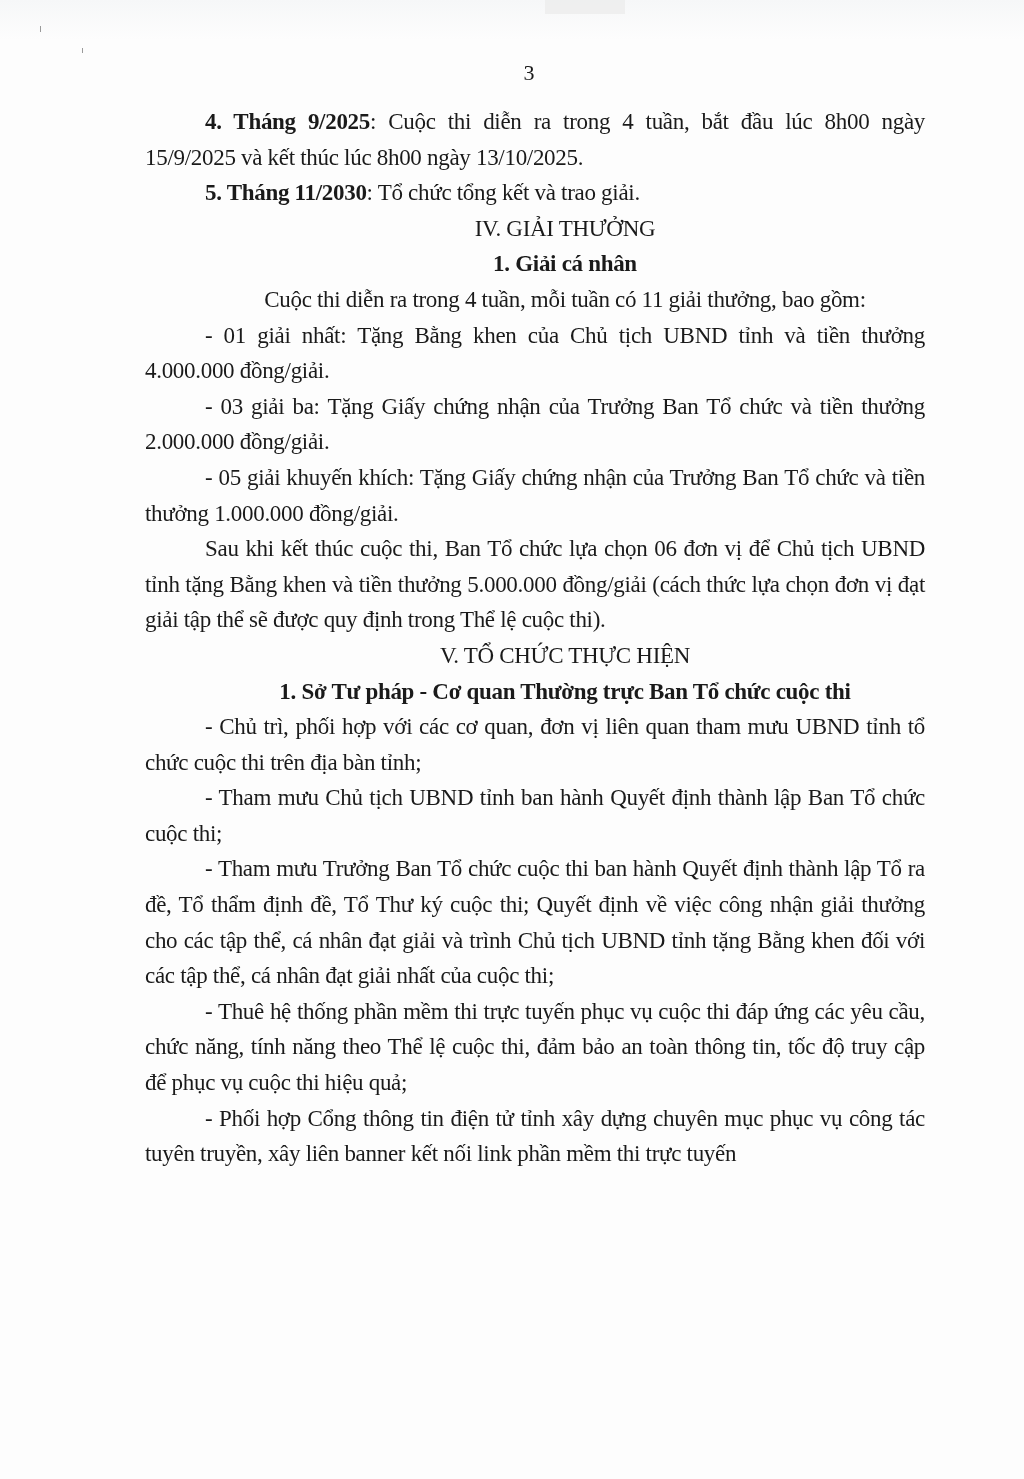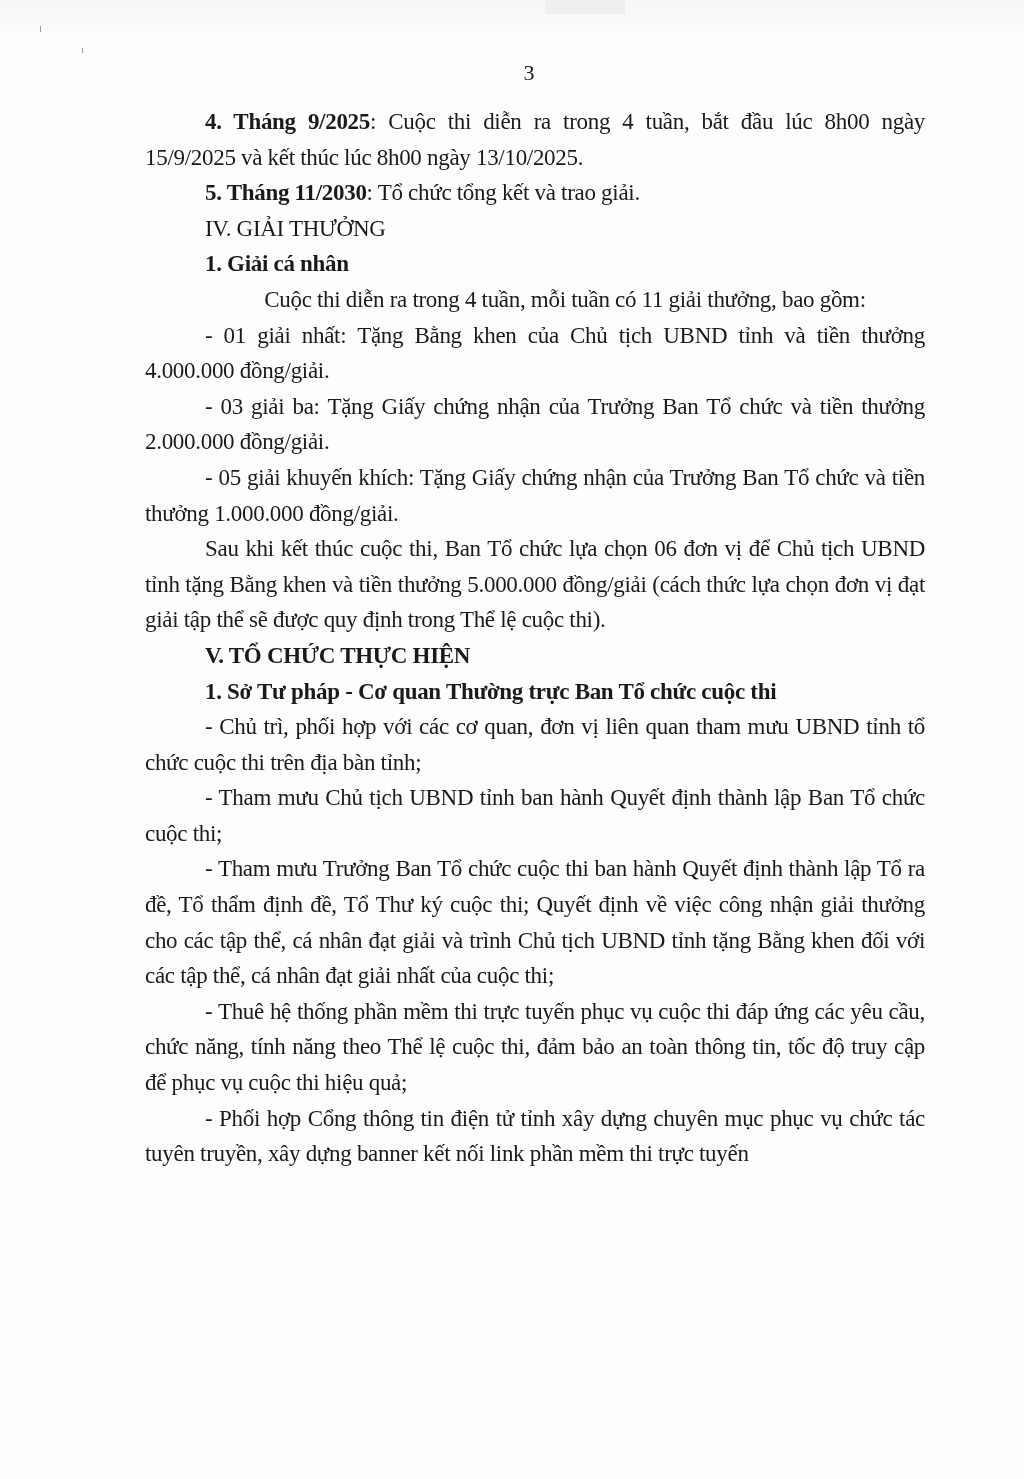--- a/index.html
+++ b/index.html
@@ -52,20 +52,21 @@
     .para {
       margin: 0;
       text-align: justify;
       text-indent: 60px;
     }
     .para.nojust { text-align: center; }
     .heading {
       margin: 0;
       padding-left: 60px;
       font-weight: bold;
+      text-align: center;
     }
     .b { font-weight: bold; }
     .stamp {
       position: absolute;
       left: 975px;
       top: 565px;
       width: 49px;
       height: 190px;
     }
   </style>
@@ -85,22 +86,22 @@
 
     <p class="heading" style="font-weight:normal;">IV. GIẢI THƯỞNG</p>
     <p class="heading">1. Giải cá nhân</p>
     <p class="para nojust">Cuộc thi diễn ra trong 4 tuần, mỗi tuần có 11 giải thưởng, bao gồm:</p>
     <p class="para">- 01 giải nhất: Tặng Bằng khen của Chủ tịch UBND tỉnh và tiền thưởng 4.000.000 đồng/giải.</p>
     <p class="para">- 03 giải ba: Tặng Giấy chứng nhận của Trưởng Ban Tổ chức và tiền thưởng 2.000.000 đồng/giải.</p>
     <p class="para">- 05 giải khuyến khích: Tặng Giấy chứng nhận của Trưởng Ban Tổ chức và tiền thưởng 1.000.000 đồng/giải.</p>
 
     <p class="para">Sau khi kết thúc cuộc thi, Ban Tổ chức lựa chọn 06 đơn vị để Chủ tịch UBND tỉnh tặng Bằng khen và tiền thưởng 5.000.000 đồng/giải (cách thức lựa chọn đơn vị đạt giải tập thể sẽ được quy định trong Thể lệ cuộc thi).</p>
 
-    <p class="heading" style="font-weight:bold;">V. TỔ CHỨC THỰC HIỆN</p>
+    <p class="heading" style="font-weight:normal;">V. TỔ CHỨC THỰC HIỆN</p>
     <p class="heading">1. Sở Tư pháp - Cơ quan Thường trực Ban Tổ chức cuộc thi</p>
     <p class="para">- Chủ trì, phối hợp với các cơ quan, đơn vị liên quan tham mưu UBND tỉnh tổ chức cuộc thi trên địa bàn tỉnh;</p>
     <p class="para">- Tham mưu Chủ tịch UBND tỉnh ban hành Quyết định thành lập Ban Tổ chức cuộc thi;</p>
     <p class="para">- Tham mưu Trưởng Ban Tổ chức cuộc thi ban hành Quyết định thành lập Tổ ra đề, Tổ thẩm định đề, Tổ Thư ký cuộc thi; Quyết định về việc công nhận giải thưởng cho các tập thể, cá nhân đạt giải và trình Chủ tịch UBND tỉnh tặng Bằng khen đối với các tập thể, cá nhân đạt giải nhất của cuộc thi;</p>
     <p class="para">- Thuê hệ thống phần mềm thi trực tuyến phục vụ cuộc thi đáp ứng các yêu cầu, chức năng, tính năng theo Thể lệ cuộc thi, đảm bảo an toàn thông tin, tốc độ truy cập để phục vụ cuộc thi hiệu quả;</p>
-    <p class="para">- Phối hợp Cổng thông tin điện tử tỉnh xây dựng chuyên mục phục vụ chức tác tuyên truyền, xây dựng banner kết nối link phần mềm thi trực tuyến</p>
+    <p class="para">- Phối hợp Cổng thông tin điện tử tỉnh xây dựng chuyên mục phục vụ công tác tuyên truyền, xây liên banner kết nối link phần mềm thi trực tuyến</p>
   </div>
 
 </div>
 
 </body></html>

